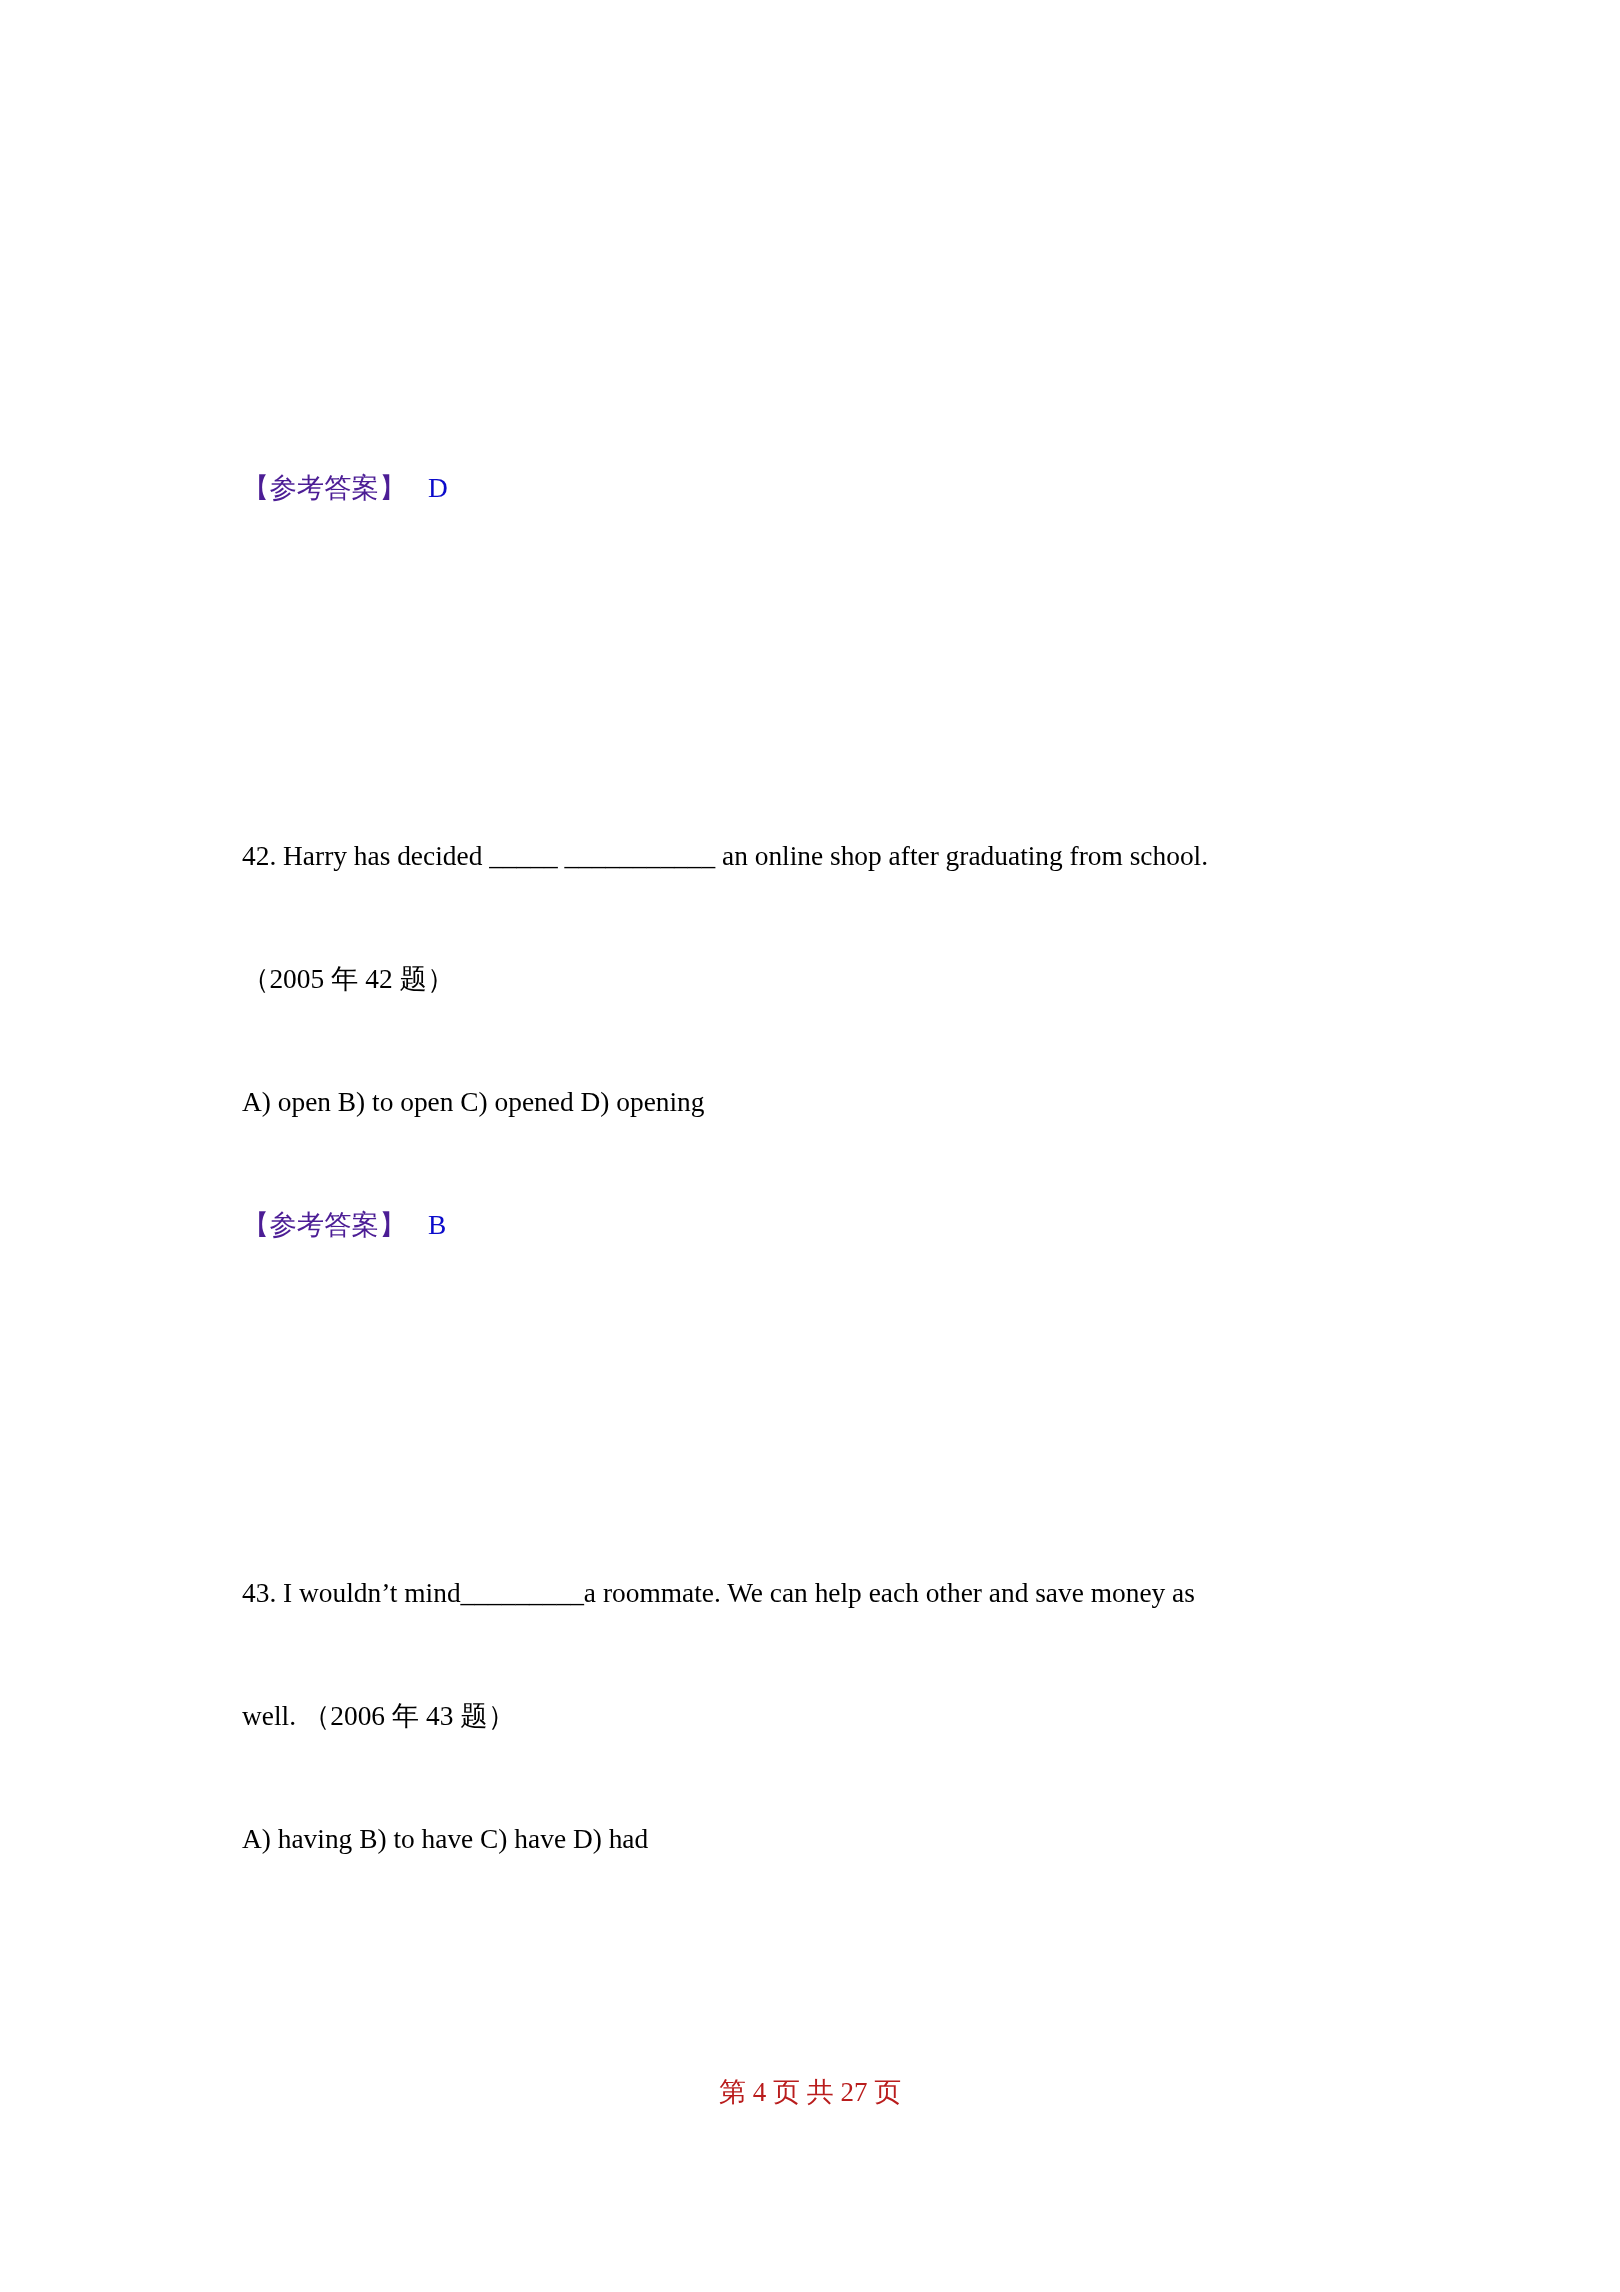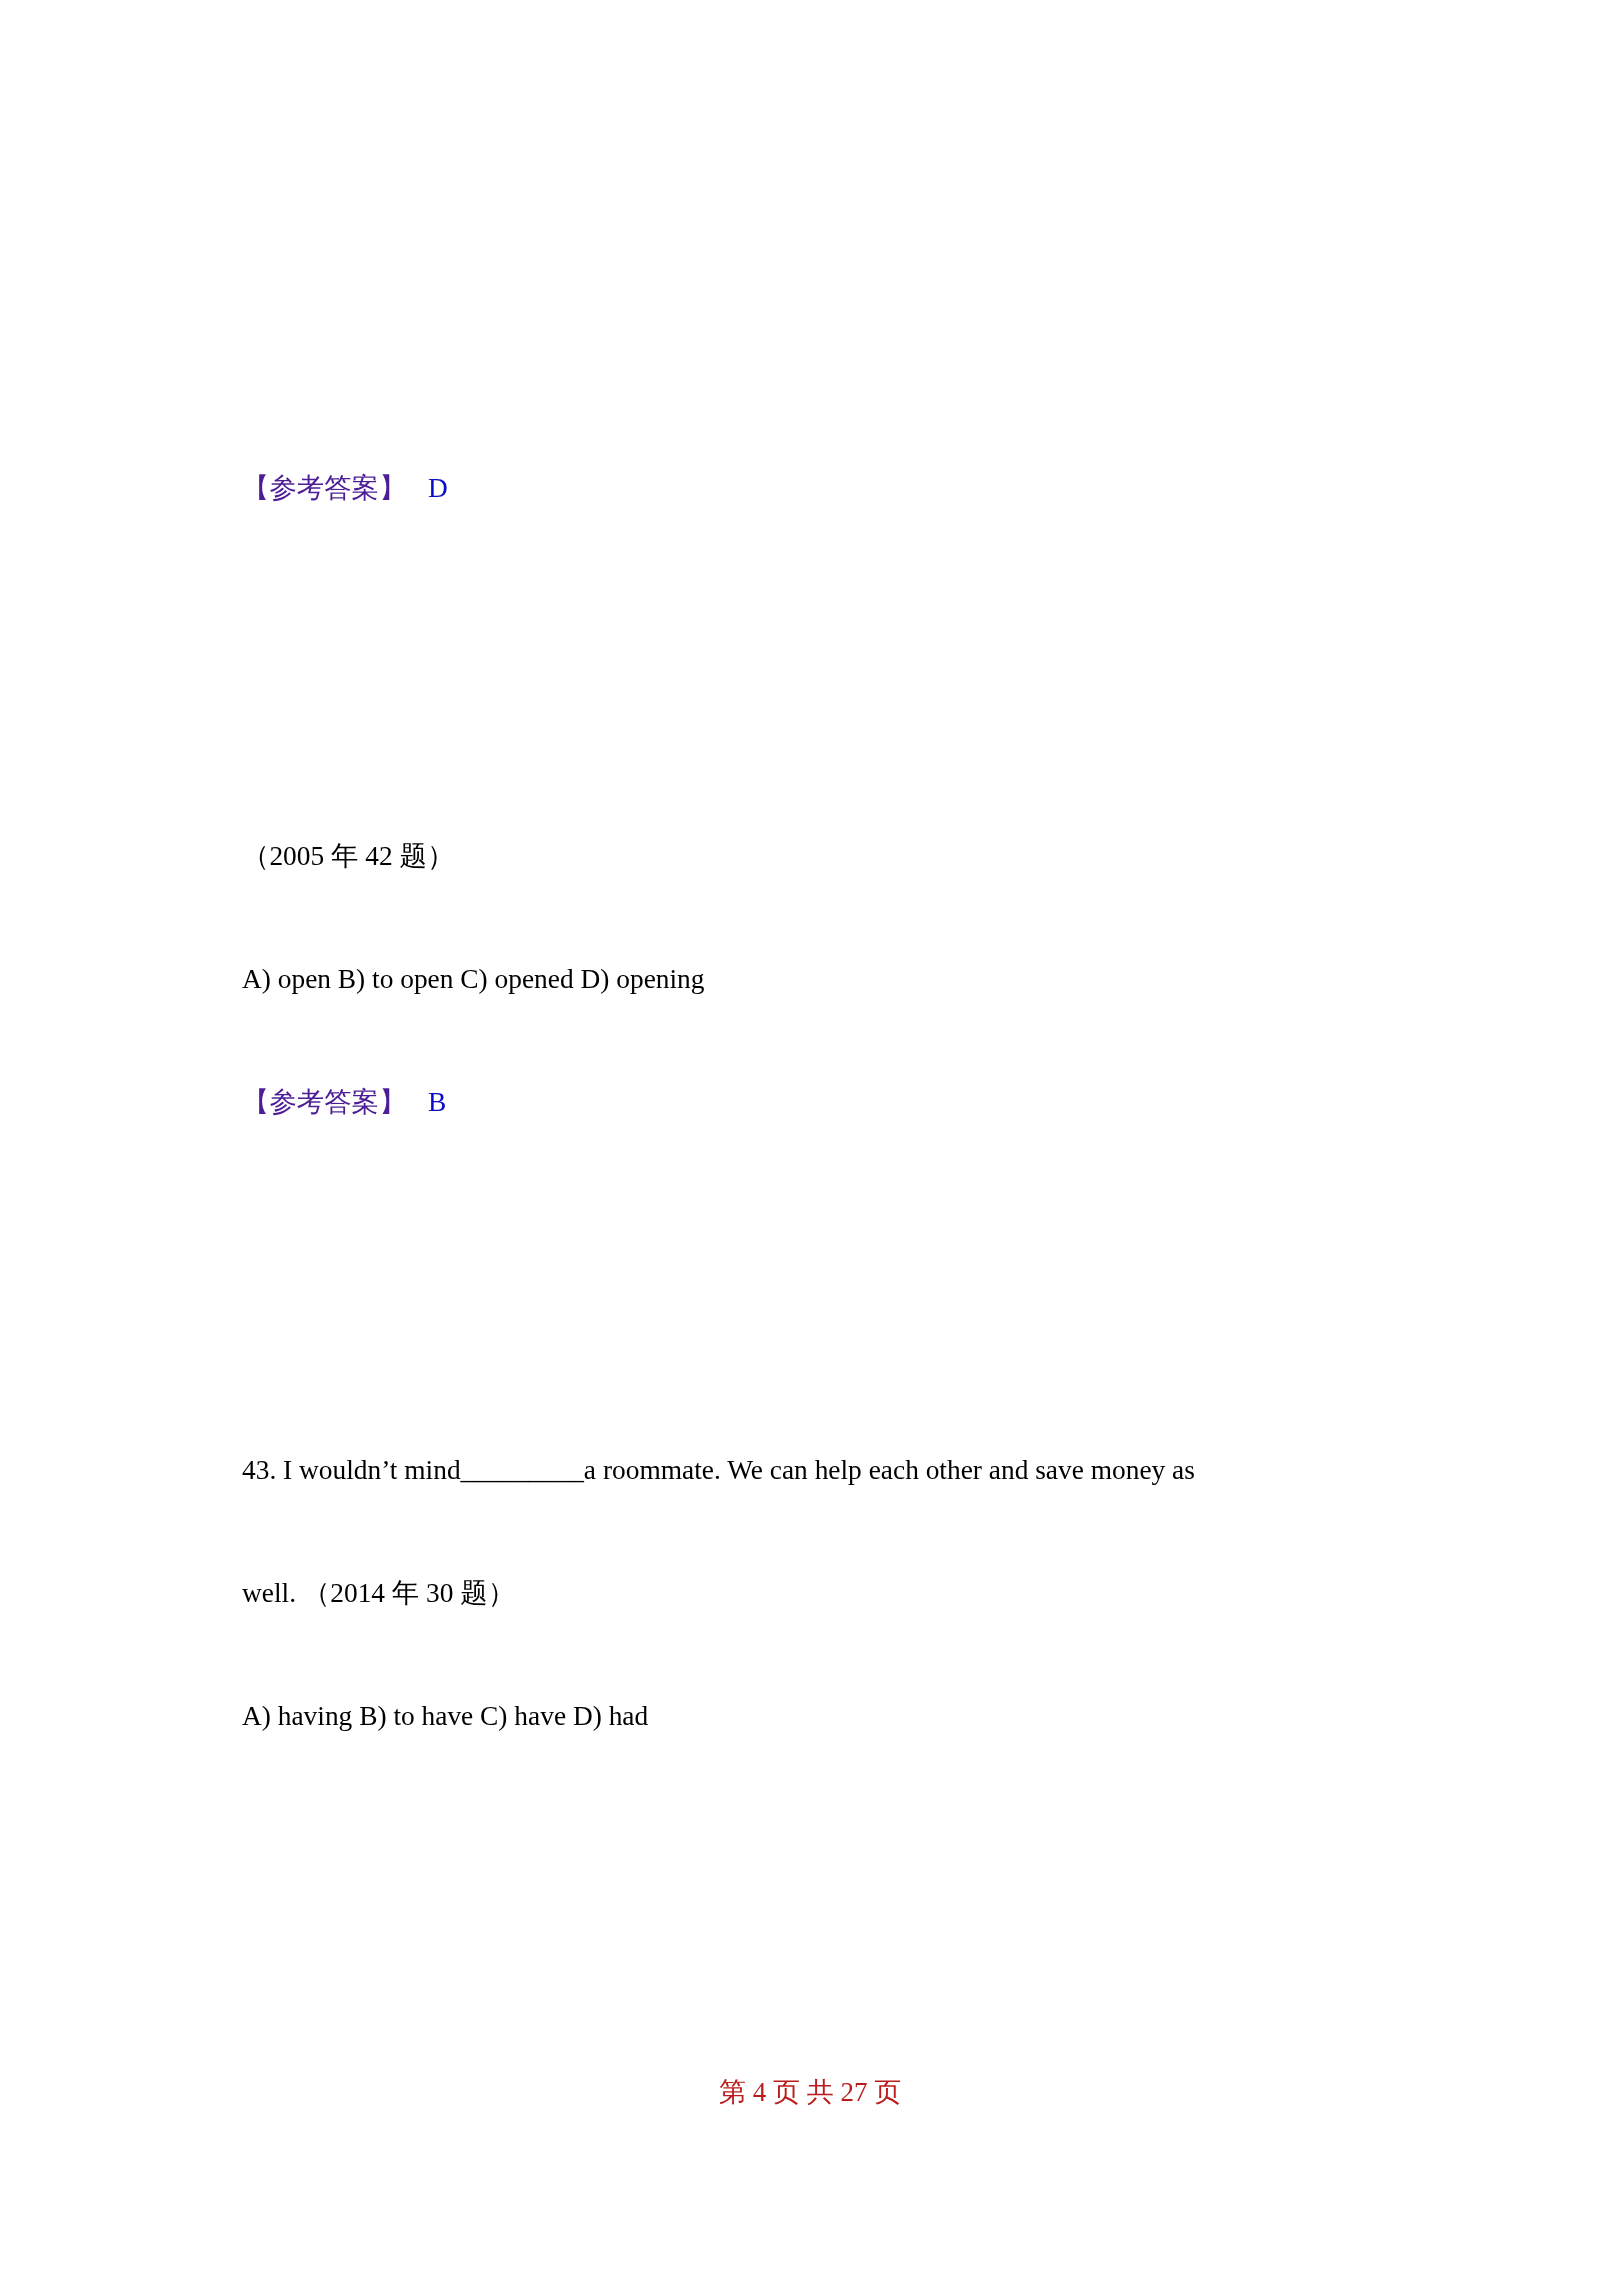--- a/index.html
+++ b/index.html
@@ -56,28 +56,29 @@
 </head>
 <body>
 
 <div class="content">
 
   <div class="block">
     <div class="line answer-line"><span class="ans-label">【参考答案】</span><span class="ans-letter">D</span></div>
   </div>
 
   <div class="block">
+    <div class="line">42. Harry has decided _____ ___________ an online shop after graduating from school.</div>
     <div class="line">（2005 年 42 题）</div>
     <div class="line">A) open B) to open C) opened D) opening</div>
     <div class="line answer-line"><span class="ans-label">【参考答案】</span><span class="ans-letter">B</span></div>
   </div>
 
   <div class="block">
     <div class="line">43. I wouldn’t mind_________a roommate. We can help each other and save money as</div>
-    <div class="line">well. （2014 年 30 题）</div>
+    <div class="line">well. （2006 年 43 题）</div>
     <div class="line">A) having B) to have C) have D) had</div>
   </div>
 
   
 
   
 
   
 
   

